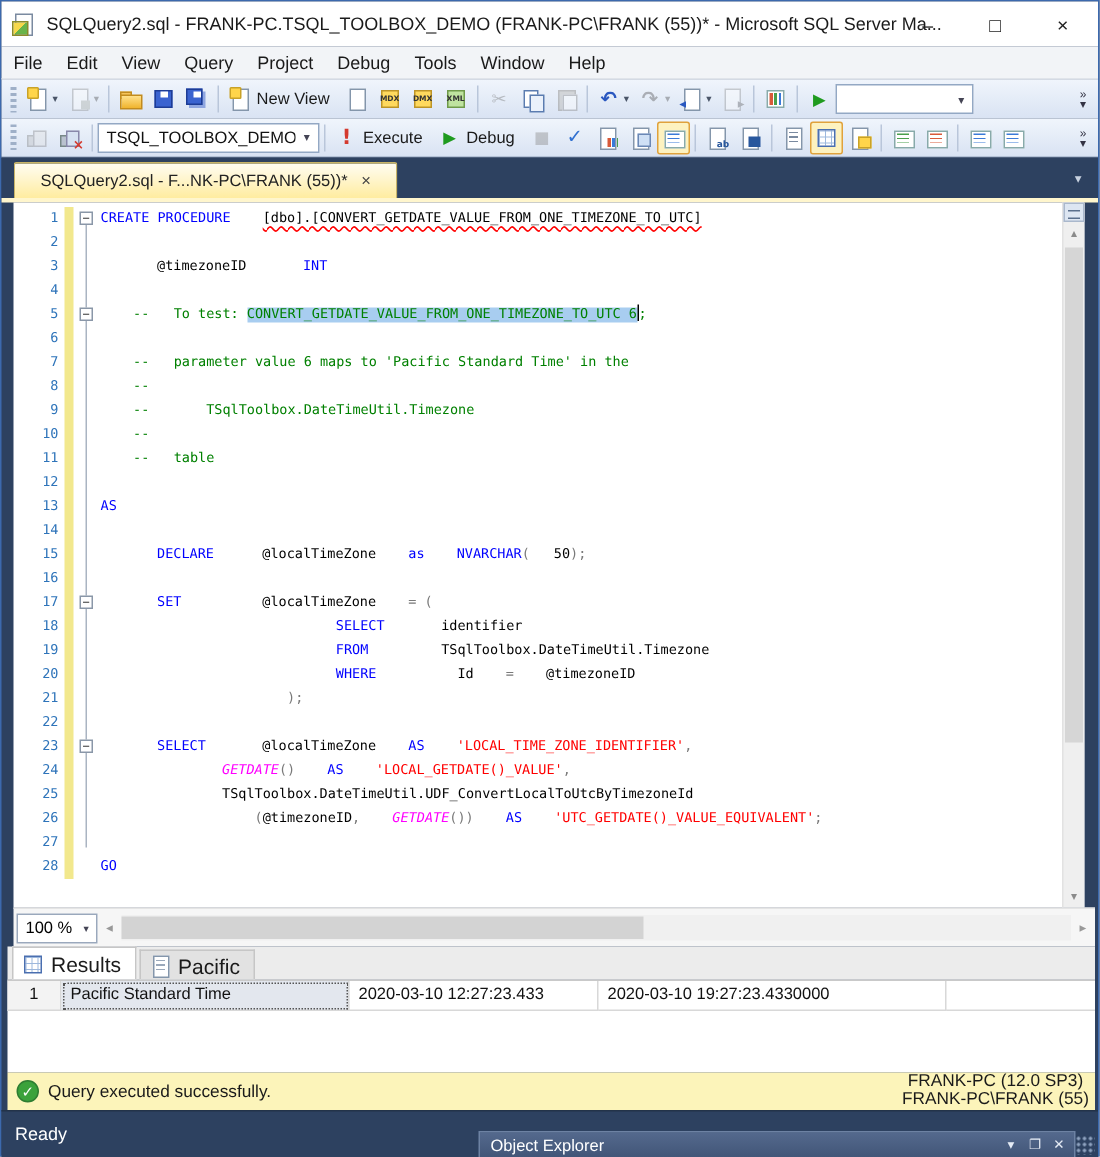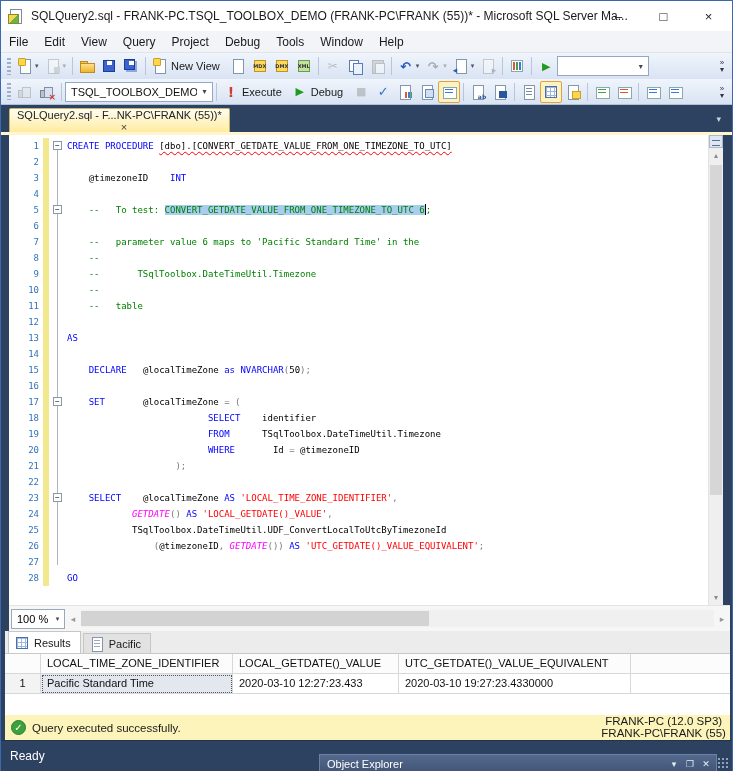--- a/index.html
+++ b/index.html
@@ -94,37 +94,37 @@
   .ic-uncomment::after{background:repeating-linear-gradient(to bottom,#d85a3a 0 1px,rgba(0,0,0,0) 1px 3px);}
   .ic-res-grid::before{content:"";position:absolute;inset:2px;background:#fff;border:1px solid #4a6fb0;
     background-image:linear-gradient(to right,#9db8dd 1px,rgba(0,0,0,0) 1px),linear-gradient(to bottom,#9db8dd 1px,rgba(0,0,0,0) 1px);
     background-size:4px 4px;}
 
   
   .tabwell{position:absolute;top:104px;left:0;width:100%;height:30px;background:#2d4160;
     background-image:radial-gradient(#3a5176 15%,rgba(0,0,0,0) 16%);background-size:4px 4px;}
   .doc-tab{position:absolute;left:8px;top:3px;height:24px;background:linear-gradient(#fffdf2,#ffeca0);
     border:1px solid #c8b468;border-bottom:none;border-radius:2px 2px 0 0;display:flex;align-items:center;
-    padding:0 7px;font-size:11px;color:#222;white-space:nowrap;flex-direction:column;}
+    padding:0 17px;font-size:11px;color:#222;white-space:nowrap;}
   .tab-close{margin-left:9px;font-size:11px;color:#444;}
   .tab-strip{position:absolute;left:0;bottom:0;width:100%;height:3px;background:#fff6cd;}
   .doclist-arrow{position:absolute;right:11px;top:9px;color:#c8d2e0;font-size:9px;}
 
   
   .editor{position:absolute;left:8px;top:134px;width:714px;height:470px;background:#fff;overflow:hidden;}
   .lines{position:absolute;left:0;top:3px;right:15px;}
   .cl{display:flex;height:16px;}
   .ln{width:34px;flex:none;text-align:right;padding-right:4px;color:#2e74ba;font:9px/16px "DejaVu Sans Mono",monospace;}
   .chbar{width:6px;flex:none;background:#f2e88d;}
   .foldc{width:18px;flex:none;position:relative;}
   .foldbox{position:absolute;left:4px;top:3px;width:9px;height:9px;border:1px solid #8a97a8;background:#fff;
     font:8px/7px "DejaVu Sans Mono",monospace;text-align:center;color:#333;z-index:2;}
   .fold-line{position:absolute;left:48px;top:14px;width:1px;height:416px;background:#aab4c2;z-index:1;}
   .code{font:9px/16px "DejaVu Sans Mono",monospace;white-space:pre;}
-  .tk-pl{color:#000;} .tk-id{color:#000;} .tk-kw{color:#0000ff;} .tk-cm{color:#008000;}
+  .tk-pl{color:#000;margin-left:16px;} .tk-id{color:#000;} .tk-kw{color:#0000ff;} .tk-cm{color:#008000;}
   .tk-str{color:#ff0000;} .tk-fn{color:#ff00ff;font-style:italic;} .tk-op{color:#7a7a7a;}
   .tk-err{color:#000;text-decoration:underline;text-decoration-style:wavy;text-decoration-color:#ff0000;text-decoration-thickness:1px;text-underline-offset:2px;}
   .tk-sel{color:#008000;background:#a8cdf0;}
   .caret{display:inline-block;width:1px;height:11px;background:#000;vertical-align:-2px;}
   .vscroll{position:absolute;top:0;right:0;width:15px;height:100%;background:#efefef;border-left:1px solid #e2e2e2;}
   .vsplit{height:13px;background:#dde6f2;border:1px solid #aab8cc;position:relative;}
   .vsplit::before{content:"";position:absolute;left:2px;right:2px;top:4px;height:4px;
     border-top:1px solid #5a6f8c;border-bottom:1px solid #5a6f8c;}
   .varrow{height:15px;display:flex;align-items:center;justify-content:center;font-size:8px;color:#8a8a8a;
     font-family:"DejaVu Sans",sans-serif;}
@@ -135,21 +135,21 @@
   .zoombar{position:absolute;left:8px;top:604px;width:721px;height:26px;background:#f6f6f6;border-top:1px solid #e4e4e4;display:flex;align-items:center;}
   .zoom-select{width:54px;height:20px;margin-left:2px;background:#fff;border:1px solid #9aa8bc;display:flex;align-items:center;font-size:11px;padding-left:5px;}
   .zoom-select .val{flex:1;}
   .zoom-select .arr{width:13px;text-align:center;font-size:7px;color:#445;}
   .harrow{width:16px;text-align:center;color:#999;font-size:9px;font-family:"DejaVu Sans",sans-serif;}
   .htrack{flex:1;height:17px;background:#f0f0f0;position:relative;}
   .hthumb{position:absolute;left:0px;top:1px;height:15px;width:348px;background:#d3d3d3;}
 
   
   .restabs{position:absolute;left:4px;top:630px;width:725px;height:22px;background:#ececec;display:flex;align-items:flex-end;padding-left:3px;}
-  .rtab{height:20px;display:flex;align-items:center;gap:4px;padding:0 9px 0 5px;font-size:11px;color:#1a1a1a;
+  .rtab{height:20px;display:flex;align-items:center;gap:4px;padding:0 9px 0 5px;font-size:14px;color:#1a1a1a;
     border:1px solid #c6c6c6;border-bottom:none;background:#e2e2e2;margin-right:2px;}
   .rtab.active{background:#fff;height:22px;}
   .grid{position:absolute;left:4px;top:652px;width:725px;height:62px;background:#fff;font-size:11px;border-top:1px solid #c9c9c9;}
   .grow{display:flex;height:20px;}
   .gc{border-right:1px solid #d8d8d8;border-bottom:1px solid #d8d8d8;padding:0 0 0 6px;line-height:19px;
     white-space:nowrap;overflow:hidden;color:#111;}
   .gnum{width:36px;flex:none;background:#f3f3f3;text-align:center;padding:0;}
   .gw1{width:192px;flex:none;} .gw2{width:166px;flex:none;} .gw3{width:232px;flex:none;}
   .gfill{flex:1;border-bottom:1px solid #d8d8d8;border-right:none;}
   .ghead{background:#fcfcfc;}
@@ -577,27 +577,20 @@
       <div class="rtab active">
         <span class="ic ic-res-grid"></span>
         <span>Results</span>
       </div>
       <div class="rtab">
         <span class="ic ic-msg"></span>
         <span>Pacific</span>
       </div>
     </div>
   <div class="grid" id="grid">
-      <div class="grow">
-        <div class="gc gnum ghead"></div>
-        <div class="gc ghead gw1">LOCAL_TIME_ZONE_IDENTIFIER</div>
-        <div class="gc ghead gw2">LOCAL_GETDATE()_VALUE</div>
-        <div class="gc ghead gw3">UTC_GETDATE()_VALUE_EQUIVALENT</div>
-        <div class="gc ghead gfill"></div>
-      </div>
       <div class="grow">
         <div class="gc gnum">1</div>
         <div class="gc gw1 gsel">Pacific Standard Time</div>
         <div class="gc gw2">2020-03-10 12:27:23.433</div>
         <div class="gc gw3">2020-03-10 19:27:23.4330000</div>
         <div class="gc gfill"></div>
       </div>
     </div>
 
   <div class="statusbar">

